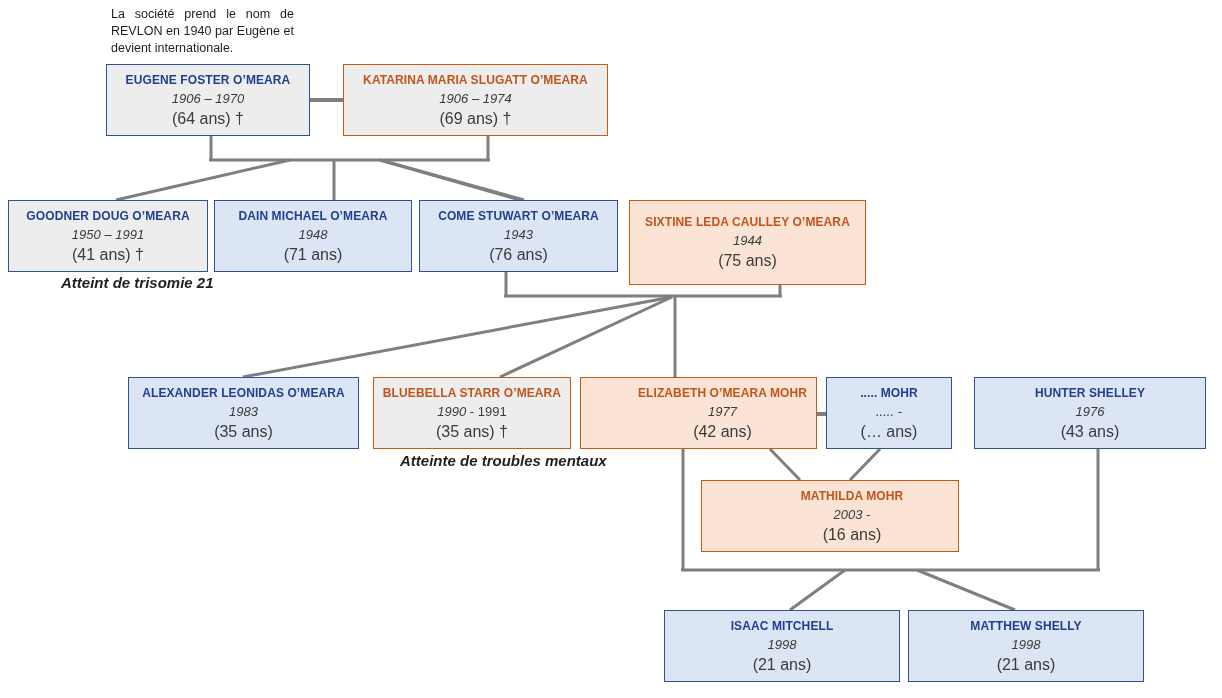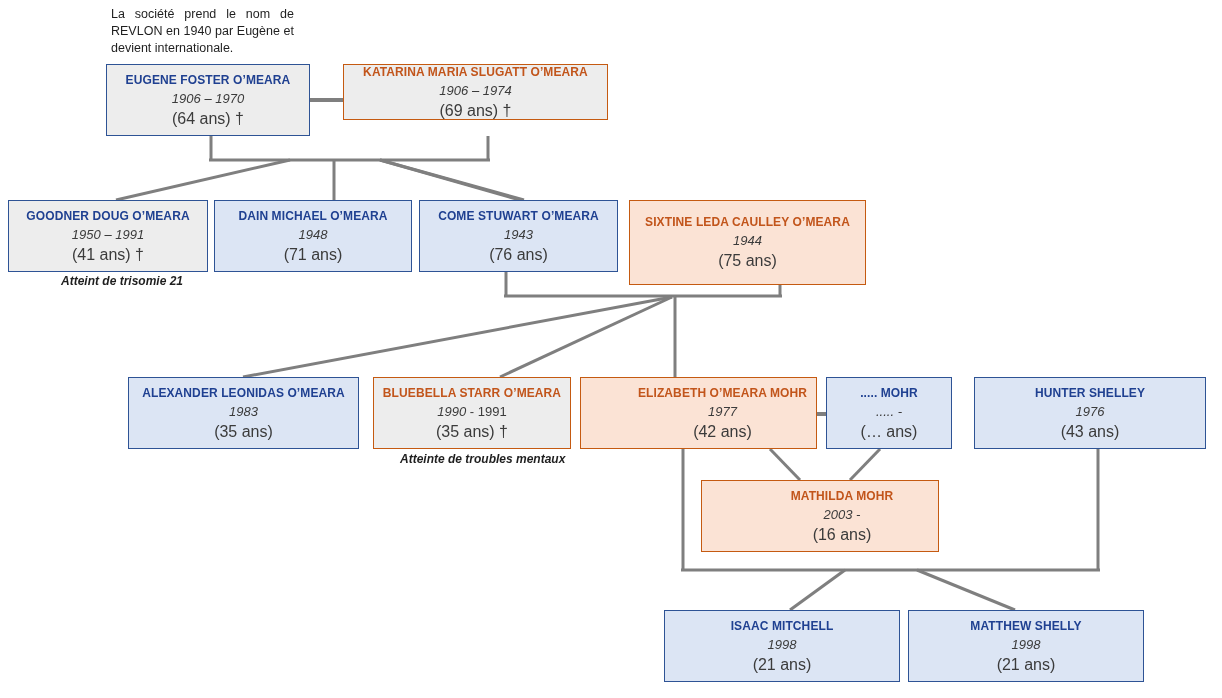--- a/index.html
+++ b/index.html
@@ -70,21 +70,21 @@
   .v-blue  .p-name { color: #1F4091; }
   .v-bluegrey { border-color: #2E5395; background: #EDEDED; }
   .v-bluegrey .p-name { color: #1F4091; }
   .v-orange { border-color: #C55A11; background: #FBE3D5; }
   .v-orange .p-name { color: #C2551B; }
   .v-orangegrey { border-color: #C55A11; background: #EDEDED; }
   .v-orangegrey .p-name { color: #C2551B; }
 
   .caption {
     position: absolute;
-    font-size: 12px;
+    font-size: 15px;
     font-style: italic;
     font-weight: bold;
     color: #1F1F1F;
     white-space: nowrap;
   }
 </style>
 </head>
 <body>
 
 <div id="canvas">
@@ -132,21 +132,21 @@
   </svg>
 
   <div class="note" style="left:111px; top:6px; width:183px;">La société prend le nom de REVLON en 1940 par Eugène et devient internationale.</div>
 
   <div id="people-layer">
       <div class="person v-bluegrey" style="left: 106px; top: 64px; width: 204px; height: 72px;">
         <div class="p-name">EUGENE FOSTER O’MEARA</div>
         <div class="p-dates">1906 – 1970</div>
         <div class="p-age">(64 ans) †</div>
       </div>
-      <div class="person v-orangegrey" style="left: 343px; top: 64px; width: 265px; height: 56px;">
+      <div class="person v-orangegrey" style="left: 343px; top: 64px; width: 265px; height: 72px;">
         <div class="p-name">KATARINA MARIA SLUGATT O’MEARA</div>
         <div class="p-dates">1906 – 1974</div>
         <div class="p-age">(69 ans) †</div>
       </div>
       <div class="person v-bluegrey" style="left: 8px; top: 200px; width: 200px; height: 72px;">
         <div class="p-name">GOODNER DOUG O’MEARA</div>
         <div class="p-dates">1950 – 1991</div>
         <div class="p-age">(41 ans) †</div>
       </div>
       <div class="person v-blue" style="left: 214px; top: 200px; width: 198px; height: 72px;">
@@ -182,21 +182,21 @@
       <div class="person v-blue" style="left: 826px; top: 377px; width: 126px; height: 72px;">
         <div class="p-name">..... MOHR</div>
         <div class="p-dates">..... -</div>
         <div class="p-age">(… ans)</div>
       </div>
       <div class="person v-blue" style="left: 974px; top: 377px; width: 232px; height: 72px;">
         <div class="p-name">HUNTER SHELLEY</div>
         <div class="p-dates">1976</div>
         <div class="p-age">(43 ans)</div>
       </div>
-      <div class="person v-orange" style="left: 701px; top: 480px; width: 238px; height: 72px; padding-left: 44px;">
+      <div class="person v-orange" style="left: 701px; top: 480px; width: 258px; height: 72px; padding-left: 44px;">
         <div class="p-name">MATHILDA MOHR</div>
         <div class="p-dates">2003 -</div>
         <div class="p-age">(16 ans)</div>
       </div>
       <div class="person v-blue" style="left: 664px; top: 610px; width: 236px; height: 72px;">
         <div class="p-name">ISAAC MITCHELL</div>
         <div class="p-dates">1998</div>
         <div class="p-age">(21 ans)</div>
       </div>
       <div class="person v-blue" style="left: 908px; top: 610px; width: 236px; height: 72px;">

